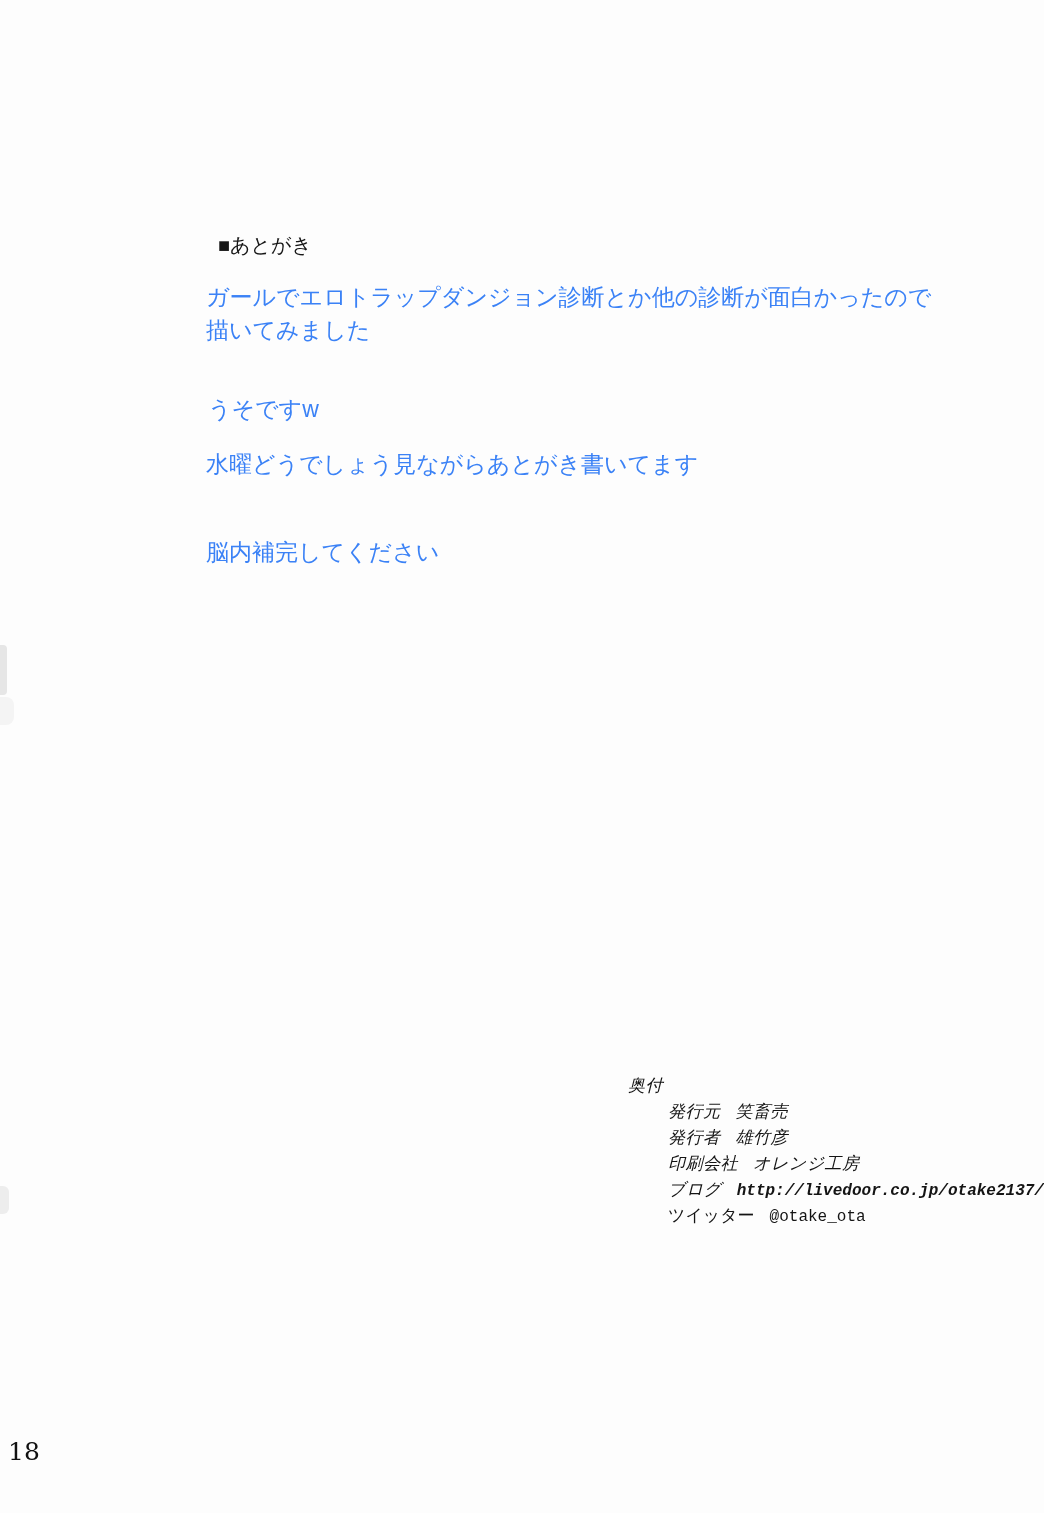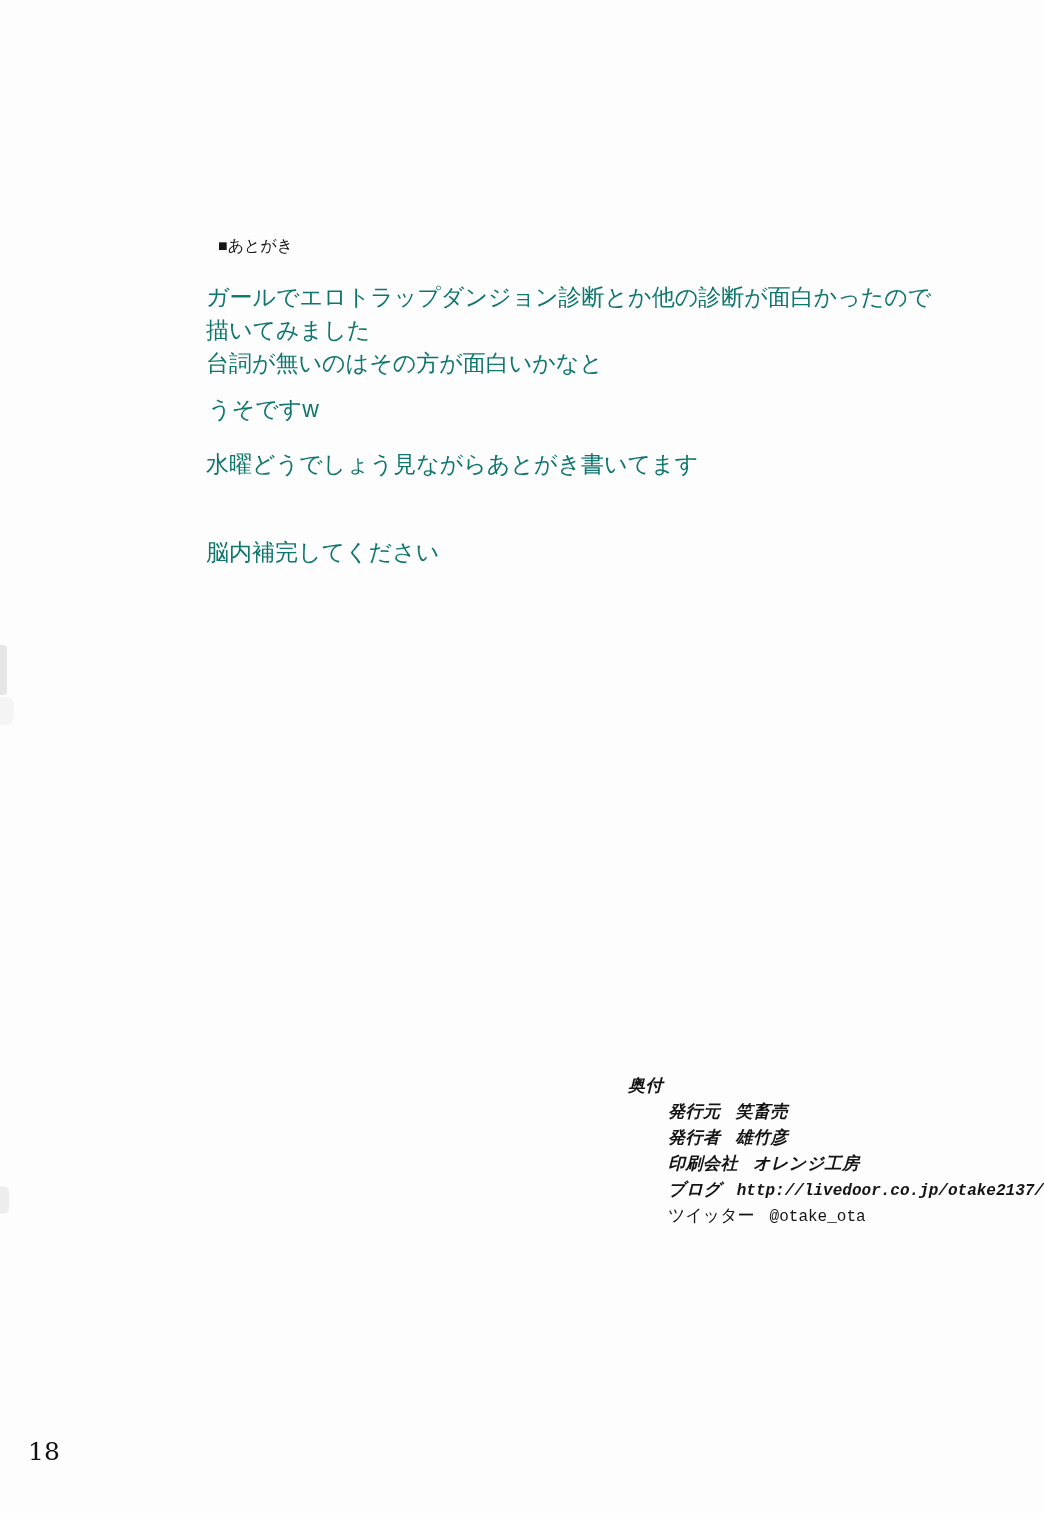--- a/index.html
+++ b/index.html
@@ -16,33 +16,33 @@
     color: #1e1e1e;
     font-family: "Liberation Sans", "DejaVu Sans", sans-serif;
     overflow: hidden;
   }
 
   
   .afterword-heading {
     position: absolute;
     left: 218px;
     top: 229px;
-    font-size: 16px;
+    font-size: 20px;
     line-height: 33px;
     color: #161616;
     white-space: nowrap;
   }
   .para {
     position: absolute;
     white-space: nowrap;
   }
   .para .line {
     font-size: 23px;
     line-height: 33px;
-    color: #0f766e;
+    color: #3b82f6;
   }
   .para-1 { left: 206px; top: 281px; }
   .para-2 { left: 208px; top: 393px; }
   .para-3 { left: 206px; top: 448px; }
   .para-4 { left: 206px; top: 536px; }
 
   
   .colophon {
     position: absolute;
     left: 628px;
@@ -50,21 +50,21 @@
   }
   .colophon .row {
     height: 26px;
     line-height: 26px;
     white-space: nowrap;
     font-size: 17px;
     color: #141414;
   }
   .colophon .lbl { margin-right: 15px; margin-left: 40px; }
   .bold {
-    font-weight: 700;
+    font-weight: 400;
     font-style: italic;
     letter-spacing: 0.5px;
     text-align: center;
   }
   .mono {
     font-family: "Liberation Mono", "DejaVu Sans Mono", monospace;
     font-size: 16px;
   }
   .mono-bold {
     font-family: "Liberation Mono", "DejaVu Sans Mono", monospace;
@@ -74,21 +74,21 @@
   }
   .plain {
     font-weight: 400;
     font-style: normal;
     text-align: center;
   }
 
   
   .page-number {
     position: absolute;
-    left: 28px;
+    left: 8px;
     top: 1438px;
     font-size: 25px;
     line-height: 28px;
     font-family: "DejaVu Serif", "Liberation Serif", serif;
     color: #111111;
   }
 
   
   .artifact { position: absolute; left: 0; }
   .artifact-1 {
@@ -123,21 +123,20 @@
 
   <div class="artifact artifact-1"></div>
   <div class="artifact artifact-2"></div>
 
   <section>
     <div class="afterword-heading">■あとがき</div>
 
     <div class="para para-1">
       <div class="line">ガールでエロトラップダンジョン診断とか他の診断が面白かったので</div>
       <div class="line">描いてみました</div>
-      <div class="line">台詞が無いのはその方が面白いかなと</div>
     </div>
 
     <div class="para para-2">
       <div class="line">うそですw</div>
     </div>
 
     <div class="para para-3">
       <div class="line">水曜どうでしょう見ながらあとがき書いてます</div>
     </div>
 

